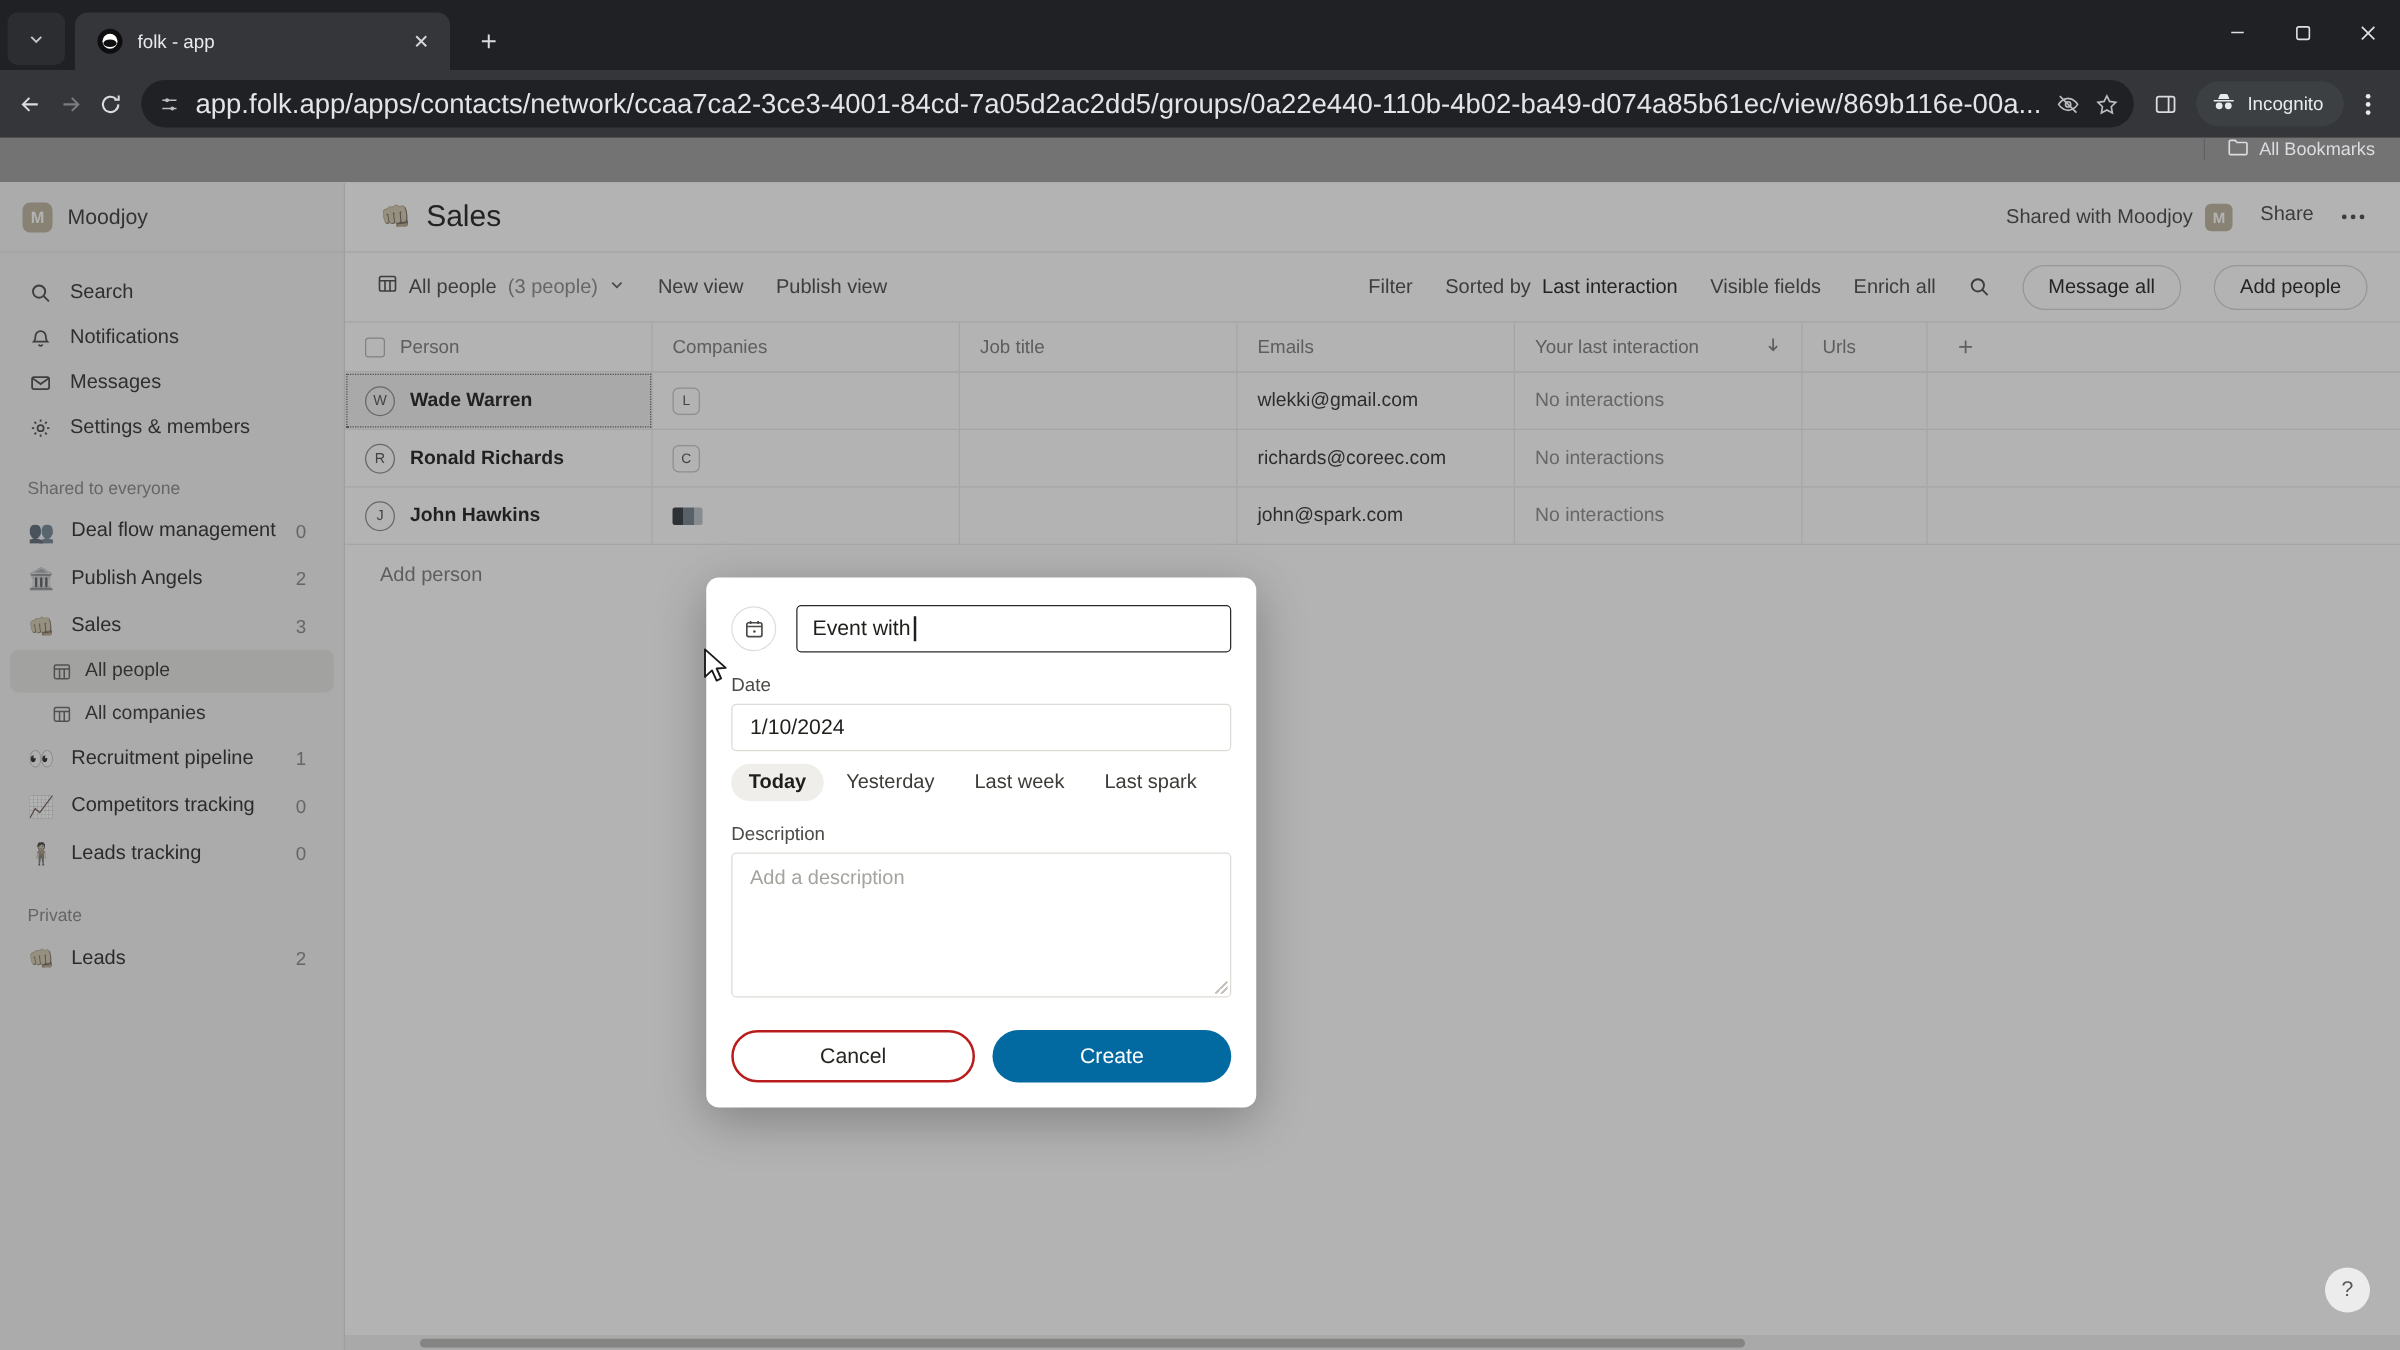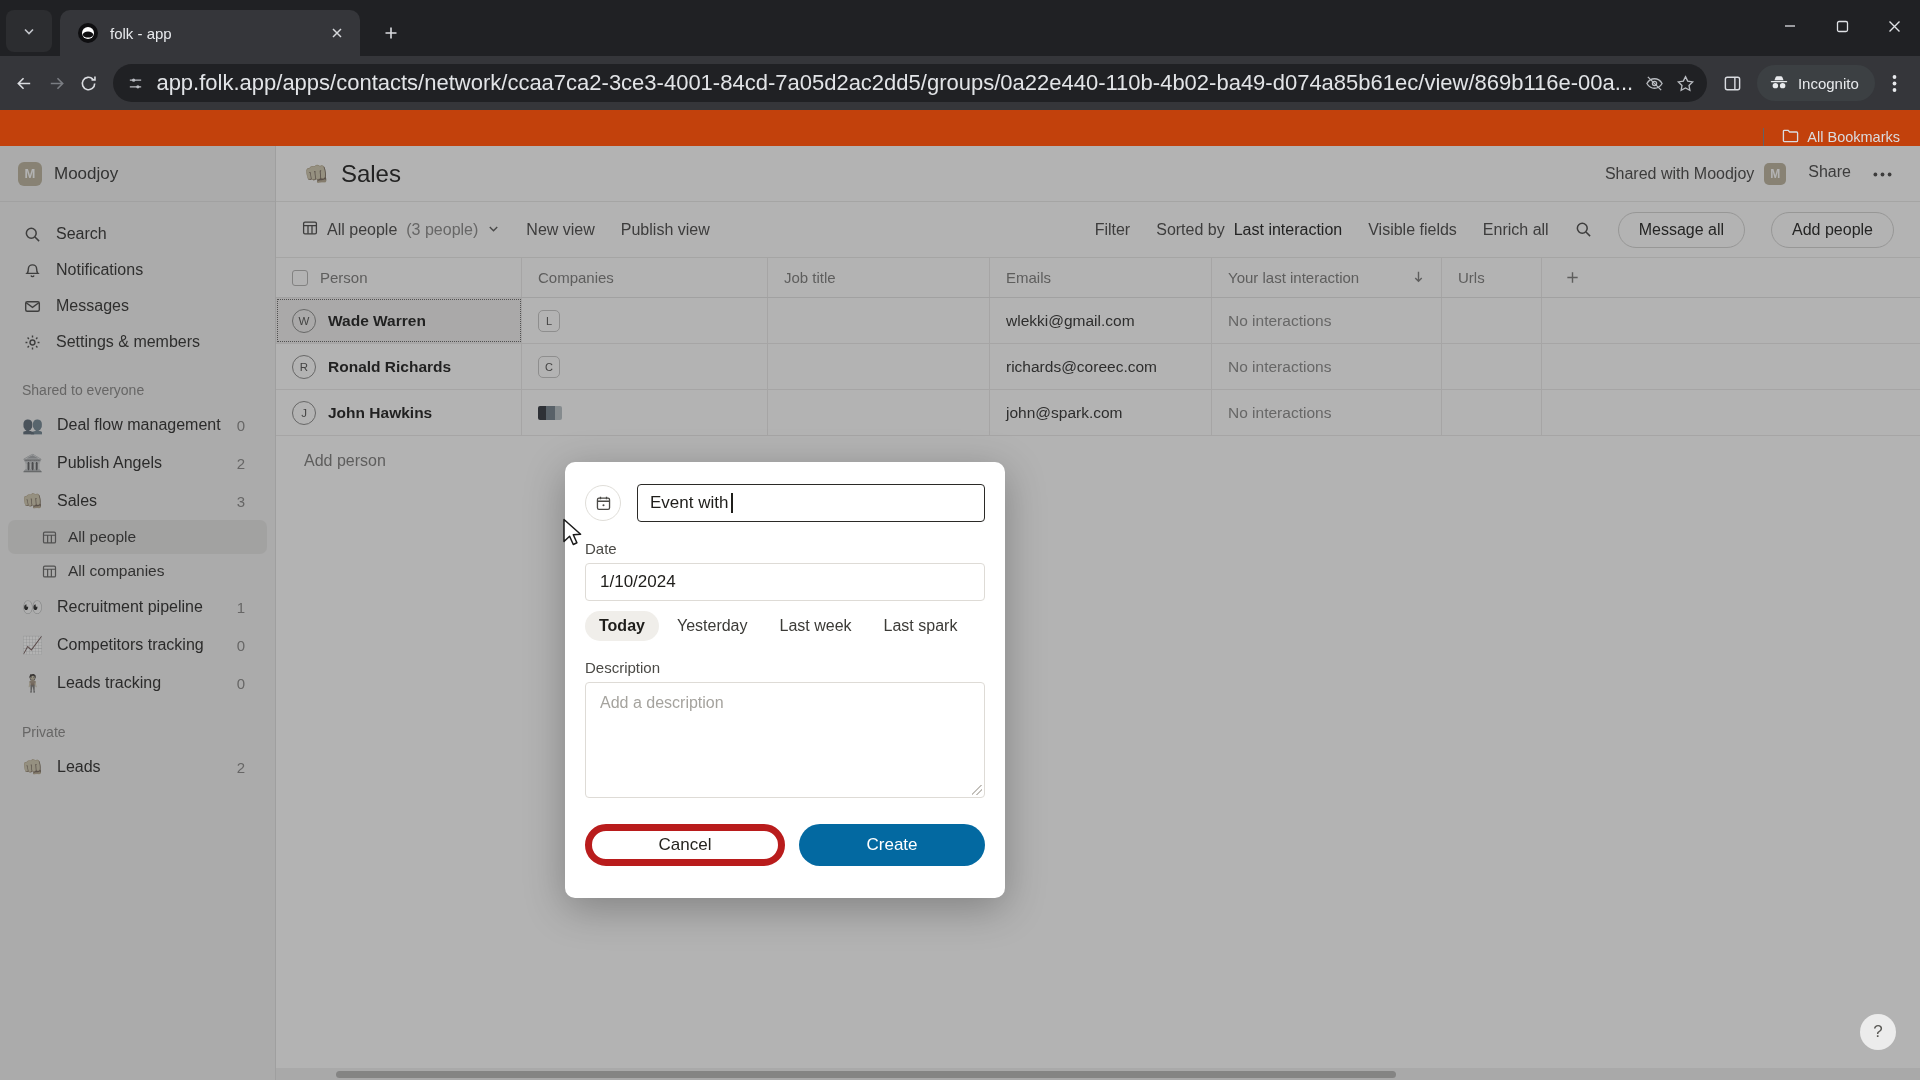--- a/index.html
+++ b/index.html
@@ -55,21 +55,21 @@
   .omni-url { flex: 1; color: #e2e4e7; font-size: 22px; white-space: nowrap; overflow: hidden; }
   .omni-icon { color: #b9bcc1; display: flex; align-items: center; flex: none; }
   .incognito-pill {
     height: 36px; border-radius: 18px; background: #3c4043;
     display: flex; align-items: center; gap: 9px; padding: 0 16px 0 12px;
     color: #e8eaed; font-size: 15px; margin-left: 6px;
   }
   .menu-dots { width: 40px; height: 40px; display:flex; align-items:center; justify-content:center; color:#e8eaed; }
 
   .bookmarks {
-    height: 36px; background: #c2410c; display: flex; align-items: flex-end;
+    height: 36px; background: #737373; display: flex; align-items: flex-start;
     justify-content: flex-end; padding: 0 20px; gap: 10px;
     color: #dadce0; font-size: 14.5px;
   }
   .bm-sep { width: 1px; height: 18px; background: #5f6368; margin-right: 8px; }
   .bm-item { display: flex; align-items: center; gap: 8px; }
 
   
   .viewport { flex: 1; position: relative; background: #fff; overflow: hidden; }
   .app { position: absolute; inset: 0; display: flex; filter: saturate(0.15) brightness(0.98); }
 
@@ -180,21 +180,21 @@
     position: absolute; right: 24px; bottom: 30px;
     width: 36px; height: 36px; border-radius: 50%; background: #ececec;
     display: flex; align-items: center; justify-content: center;
     color: #5a5955; font-size: 17px;
   }
 
   
   .scrim { position: absolute; inset: 0; background: rgba(40,40,40,0.34); }
   .modal {
     position: absolute; left: 565px; top: 316px; width: 440px;
-    background: #fff; border-radius: 10px; padding: 22px 20px 32px;
+    background: #fff; border-radius: 10px; padding: 22px 20px 20px;
     box-shadow: 0 10px 40px rgba(0,0,0,0.28);
   }
   .modal-top { display: flex; align-items: center; gap: 16px; }
   .cal-circle {
     width: 36px; height: 36px; border-radius: 50%; border: 1px solid #e0ded9;
     display: flex; align-items: center; justify-content: center; flex: none; color: #4b4a46;
   }
   .title-input {
     flex: 1; height: 38px; border: 1.6px solid #2b2a27; border-radius: 4px;
     display: flex; align-items: center; padding: 0 12px; font-size: 17px; color: #1f1e1b;
@@ -211,21 +211,21 @@
   .desc-area {
     height: 116px; border: 1px solid #dedbd6; border-radius: 4px;
     padding: 11px 14px; font-size: 16px; color: #a5a39e;
     position: relative;
   }
   .resize-grip { position: absolute; right: 2px; bottom: 2px; width: 10px; height: 10px;
     background: linear-gradient(135deg, transparent 45%, #c4c1bc 45%, #c4c1bc 55%, transparent 55%,
                  transparent 70%, #c4c1bc 70%, #c4c1bc 80%, transparent 80%); }
   .modal-actions { display: flex; gap: 14px; margin-top: 26px; }
   .btn { flex: 1; height: 42px; border-radius: 21px; display: flex; align-items: center; justify-content: center; font-size: 17px; }
-  .btn-cancel { border: 7px solid #b91c1c; color: #25241f; background: #fff; }
+  .btn-cancel { border: 2px solid #b91c1c; color: #25241f; background: #fff; }
   .btn-create { background: #0369a1; color: #fff; }
 
   .cursor { position: absolute; left: 562px; top: 372px; z-index: 50; }
 </style>
 </head>
 <body>
 
 <div class="browser">
 
   <div class="tabstrip">

